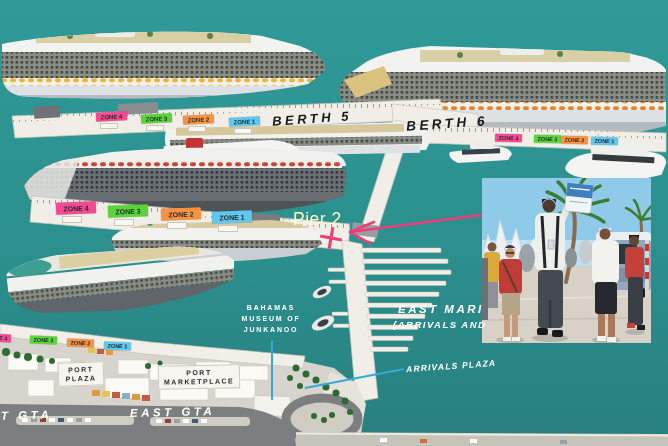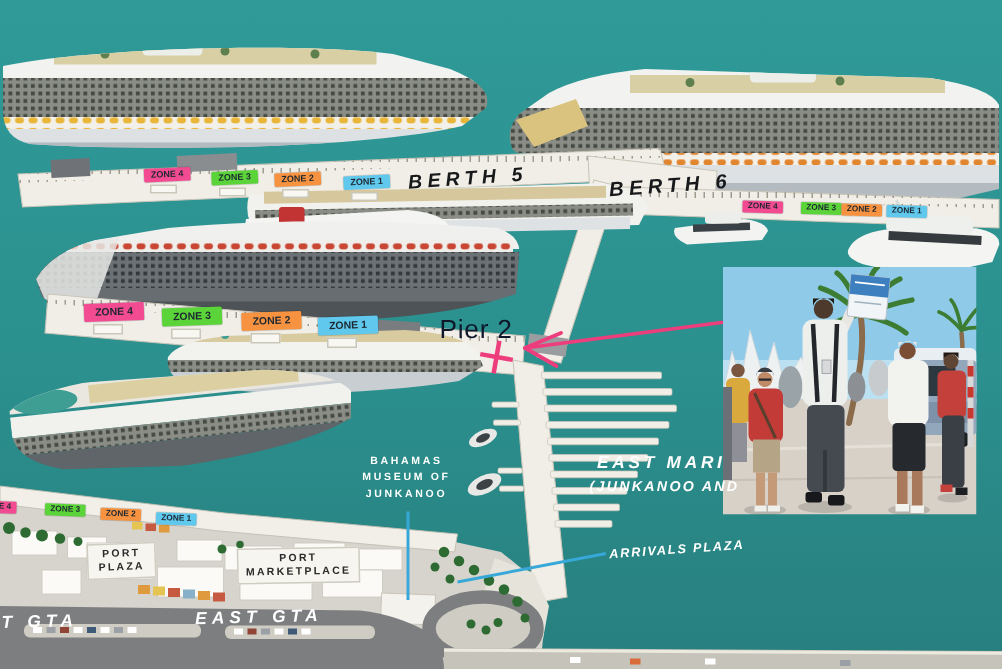--- a/index.html
+++ b/index.html
@@ -2,21 +2,21 @@
 <html style="--water: #2c918f; --zone-pink: #f24b92; --zone-green: #5bd43a; --zone-orange: #f79340; --zone-blue: #5fc8ec; --pier-white: #f0eee7; --land: #d7d4cd; --road: #7d7e7f; --arrow-pink: #ee3d7c; --callout-blue: #38a8d9; --label-white: #ffffff; --label-black: #16181a;"><head>
 <meta charset="utf-8">
 <style>
   html,body{margin:0;padding:0;background:#222;}
   #stage{position:relative;width:668px;height:446px;overflow:hidden;
          font-family:"Liberation Sans",sans-serif;background:var(--water,#2c918f);}
   #scene{position:absolute;left:0;top:0;}
   .lbl{position:absolute;white-space:nowrap;}
   .berth{font-size:13px;font-weight:bold;font-style:italic;letter-spacing:3.5px;
          color:var(--label-black,#16181a);transform:rotate(-4deg);}
-  .pier2{font-size:17.5px;color:#0f172a;letter-spacing:.5px;}
+  .pier2{font-size:17.5px;color:#fef9c3;letter-spacing:.5px;}
   .wht{color:var(--label-white,#fff);font-weight:bold;font-style:italic;}
   .museum{color:var(--label-white,#fff);font-weight:bold;font-size:7px;letter-spacing:1.8px;
           text-align:center;width:84px;line-height:11px;}
   .chipw{background:#f7f5ef;border:0.5px solid #cfccc1;color:#2b2b2b;font-weight:bold;
          font-size:7px;letter-spacing:1.5px;text-align:center;line-height:9px;padding:2px 1px;}
   .zc{position:absolute;display:flex;align-items:center;justify-content:center;
       font-weight:bold;color:#1d2730;border-radius:1px;box-shadow:0 0 0 .5px rgba(0,0,0,.15);}
   .r1{width:31px;height:9px;font-size:6px;transform:rotate(-2.5deg);}
   .r2{width:27px;height:8px;font-size:5.5px;transform:rotate(1.5deg);}
   .r3{width:40px;height:12px;font-size:7px;transform:rotate(-2deg);}
@@ -449,21 +449,21 @@
 <div class="lbl berth" style="left:406px;top:116px;font-size:13.5px;">BERTH 6</div>
 <div class="lbl pier2" style="left:293px;top:209px;">Pier 2</div>
 
 <div class="lbl museum" style="left:229px;top:302px;">
   <div>BAHAMAS</div>
   <div>MUSEUM OF</div>
   <div>JUNKANOO</div>
 </div>
 
 <div class="lbl wht" style="left:398px;top:303px;font-size:11.5px;letter-spacing:2.5px;font-style:italic;">EAST MARI</div>
-<div class="lbl wht" style="left:393px;top:319px;font-size:9.5px;letter-spacing:1.5px;">(JUNKANOO AND</div>
+<div class="lbl wht" style="left:393px;top:319px;font-size:9.5px;letter-spacing:1.5px;">(ARRIVALS AND</div>
 
 <div class="lbl wht" style="left:406px;top:361px;font-size:8.5px;letter-spacing:1.2px;transform:rotate(-4deg);">ARRIVALS PLAZA</div>
 
 <div class="lbl chipw" style="left:58px;top:362px;width:42px;transform:rotate(-2deg);">
   <div>PORT</div>
   <div>PLAZA</div>
 </div>
 <div class="lbl chipw" style="left:158px;top:365px;width:78px;transform:rotate(-1deg);">
   <div>PORT</div>
   <div>MARKETPLACE</div>

